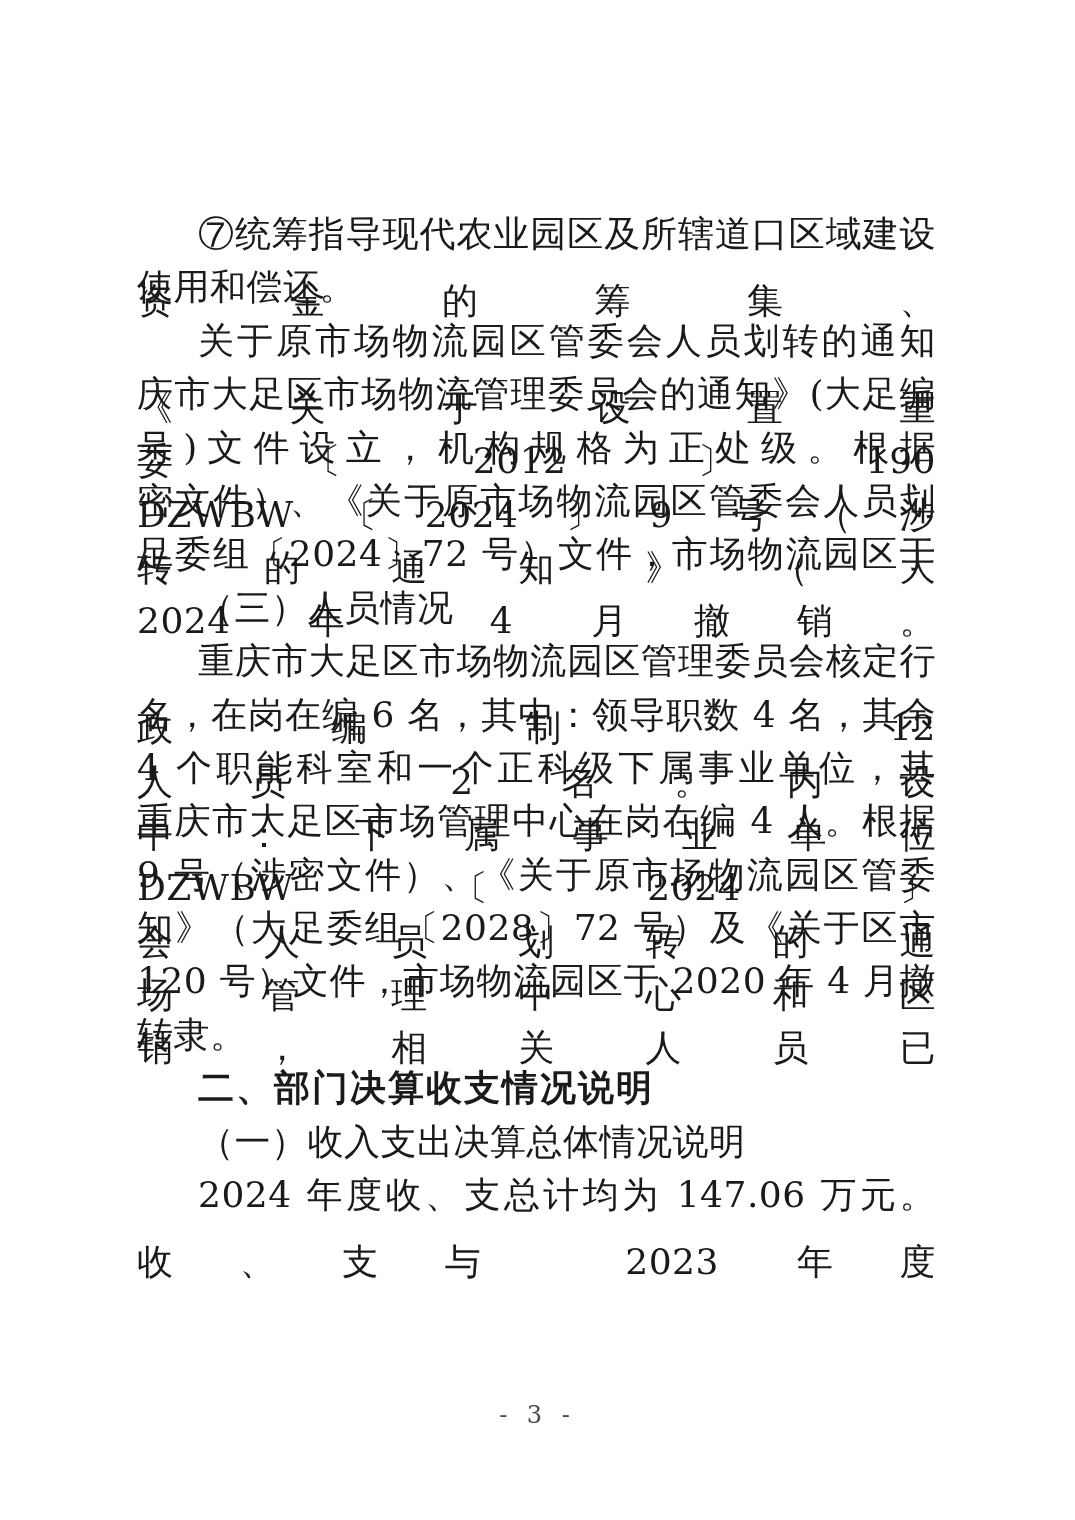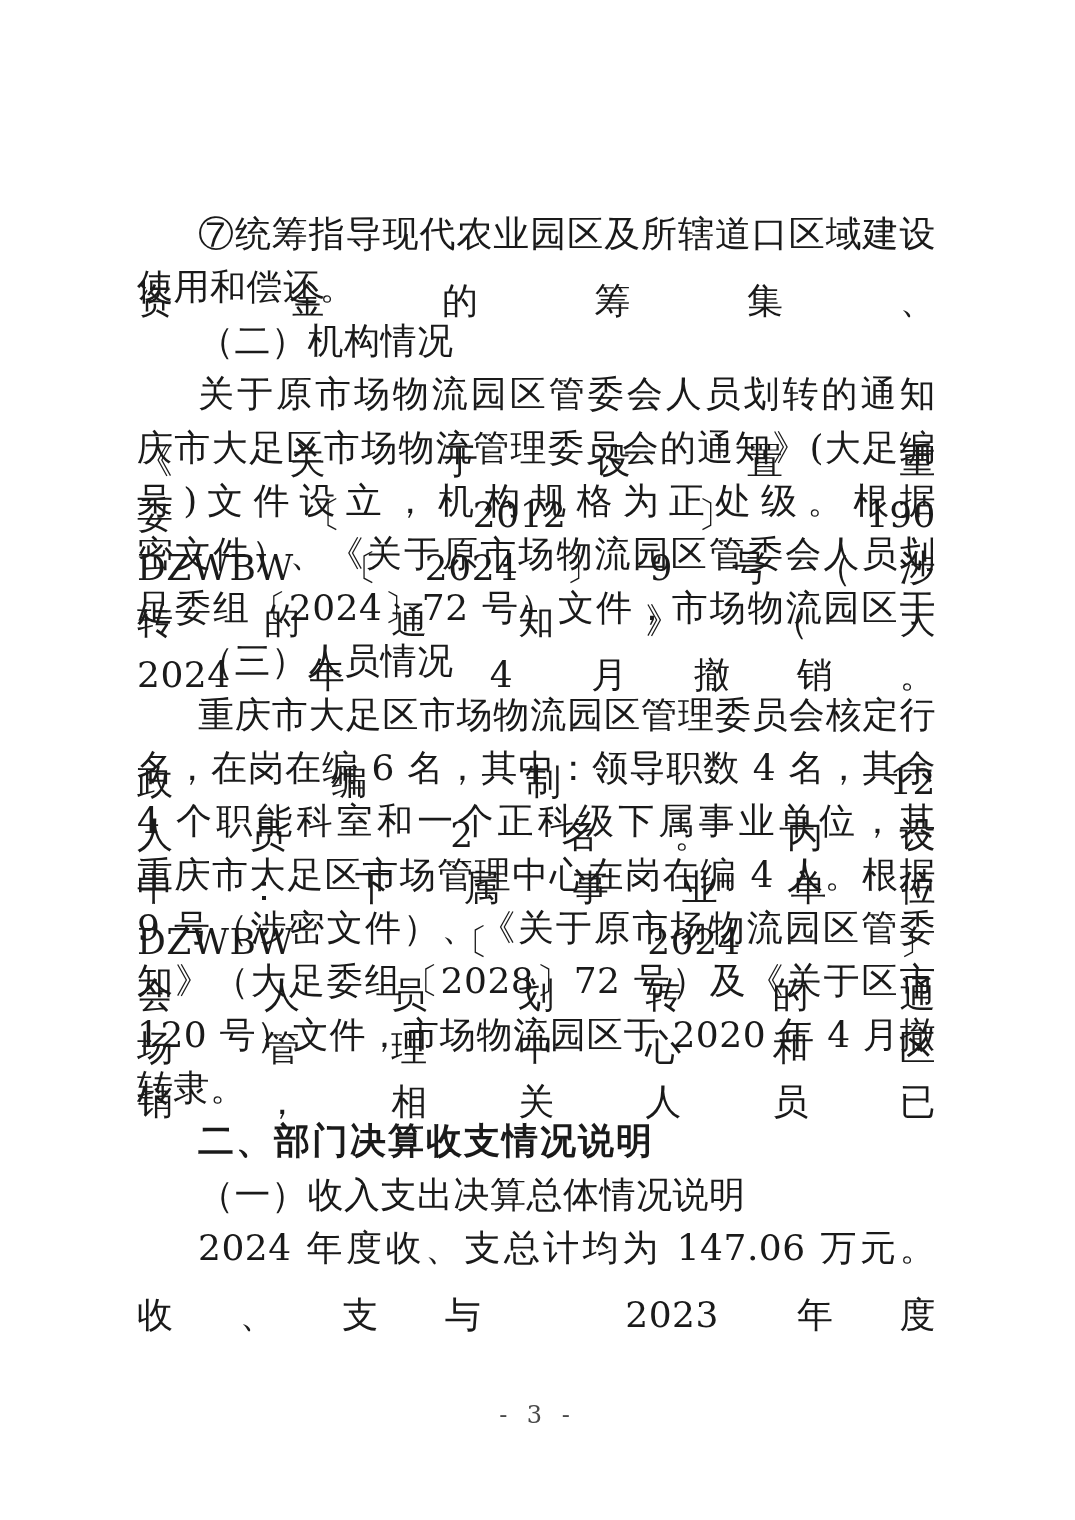--- a/index.html
+++ b/index.html
@@ -38,21 +38,21 @@
     text-align-last: justify;
     text-justify: inter-character;
   }
   
   .kai {
     font-family: "DejaVu Serif", "Liberation Serif", serif;
     font-weight: 500;
   }
   
   .hei {
-    font-family: Liberation Serif, serif;
+    font-family: Liberation Sans, sans-serif;
     font-weight: 700;
     letter-spacing: 2px;
   }
   .footer {
     position: absolute;
     left: 0;
     top: 1398px;
     width: 1075px;
     text-align: center;
     font-size: 24px;
@@ -62,21 +62,20 @@
     font-family: "DejaVu Serif", "Liberation Serif", serif;
   }
 </style>
 </head>
 <body>
 
 <div class="page">
   <div class="content">
     <div class="line ind just">⑦统筹指导现代农业园区及所辖道口区域建设资金的筹集、</div>
     <div class="line">使用和偿还。</div>
-    <div class="line ind kai">（二）机构情况</div>
     <div class="line ind just">关于原市场物流园区管委会人员划转的通知《关于设置重</div>
     <div class="line just">庆市大足区市场物流管理委员会的通知》(大足编委〔2012〕190</div>
     <div class="line just">号)文件设立，机构规格为正处级。根据 DZWBW〔2024〕9 号（涉</div>
     <div class="line just">密文件）、《关于原市场物流园区管委会人员划转的通知》（大</div>
     <div class="line just">足委组〔2024〕72 号）文件，市场物流园区于 2024 年 4 月撤销。</div>
     <div class="line ind kai">（三）人员情况</div>
     <div class="line ind just">重庆市大足区市场物流园区管理委员会核定行政编制 12</div>
     <div class="line just">名，在岗在编 6 名，其中：领导职数 4 名，其余人员 2 名。内设</div>
     <div class="line just">4 个职能科室和一个正科级下属事业单位，其中：下属事业单位</div>
     <div class="line just">重庆市大足区市场管理中心在岗在编 4 人。根据 DZWBW〔2024〕</div>

